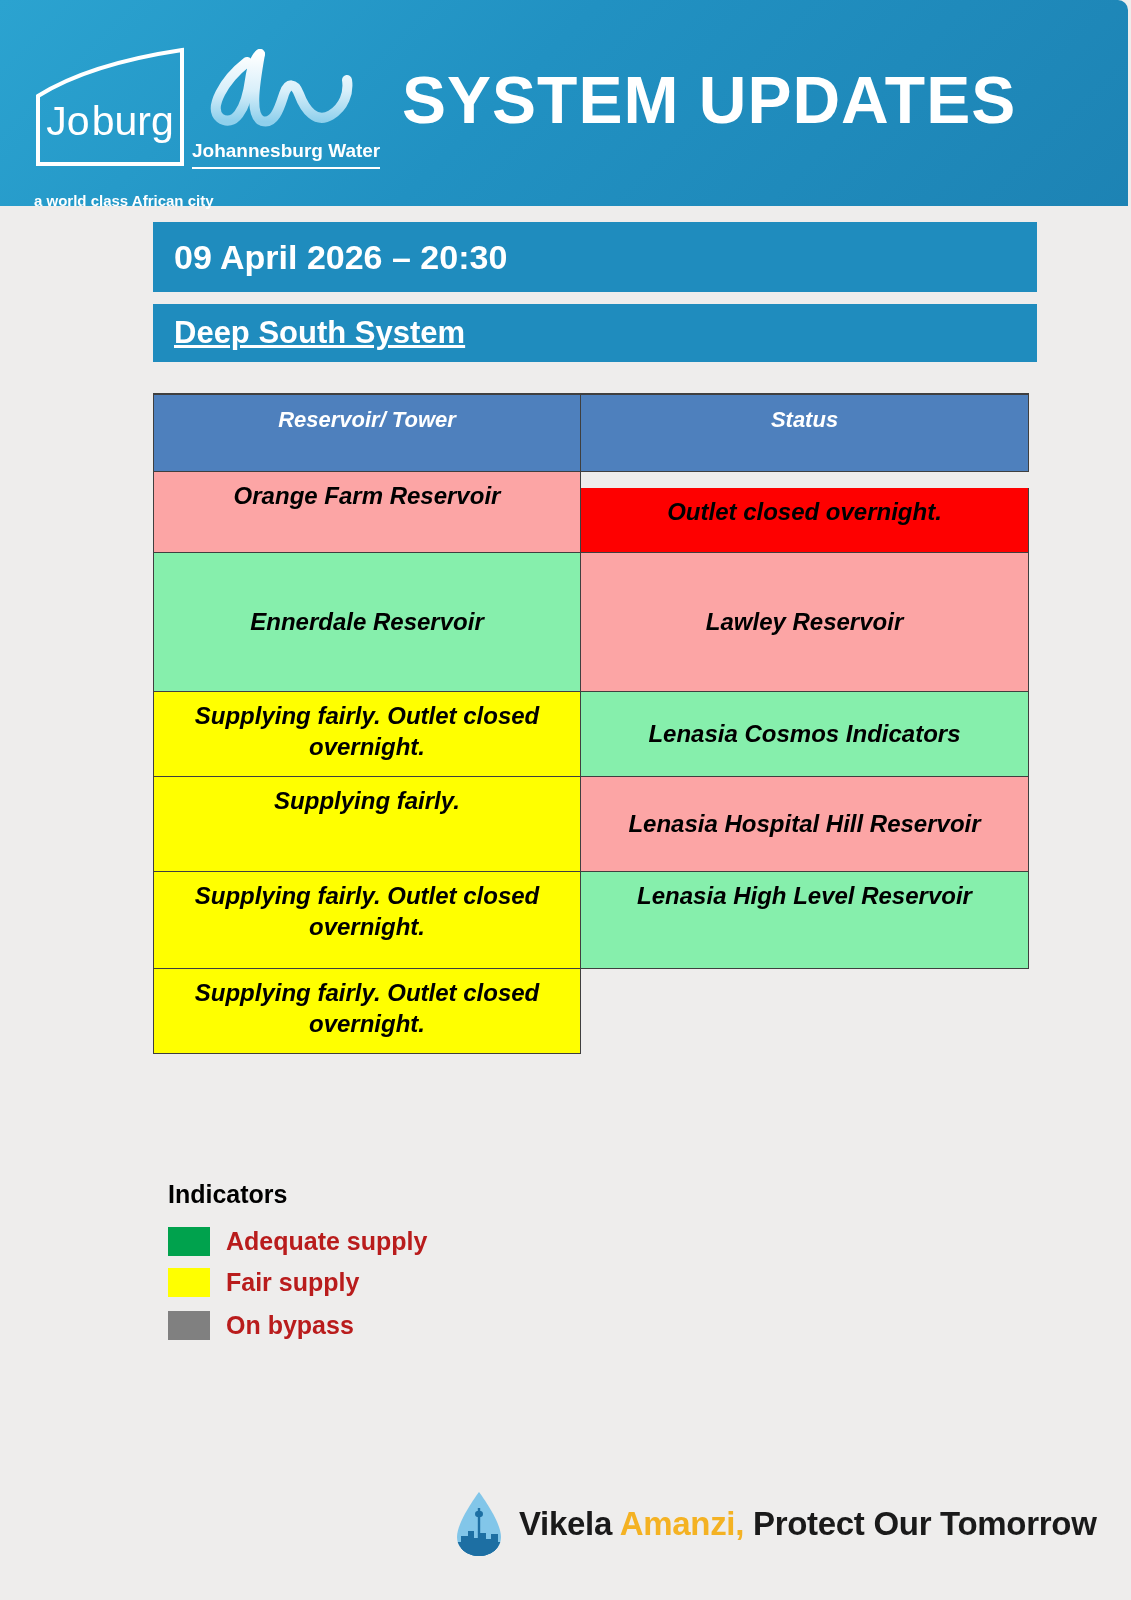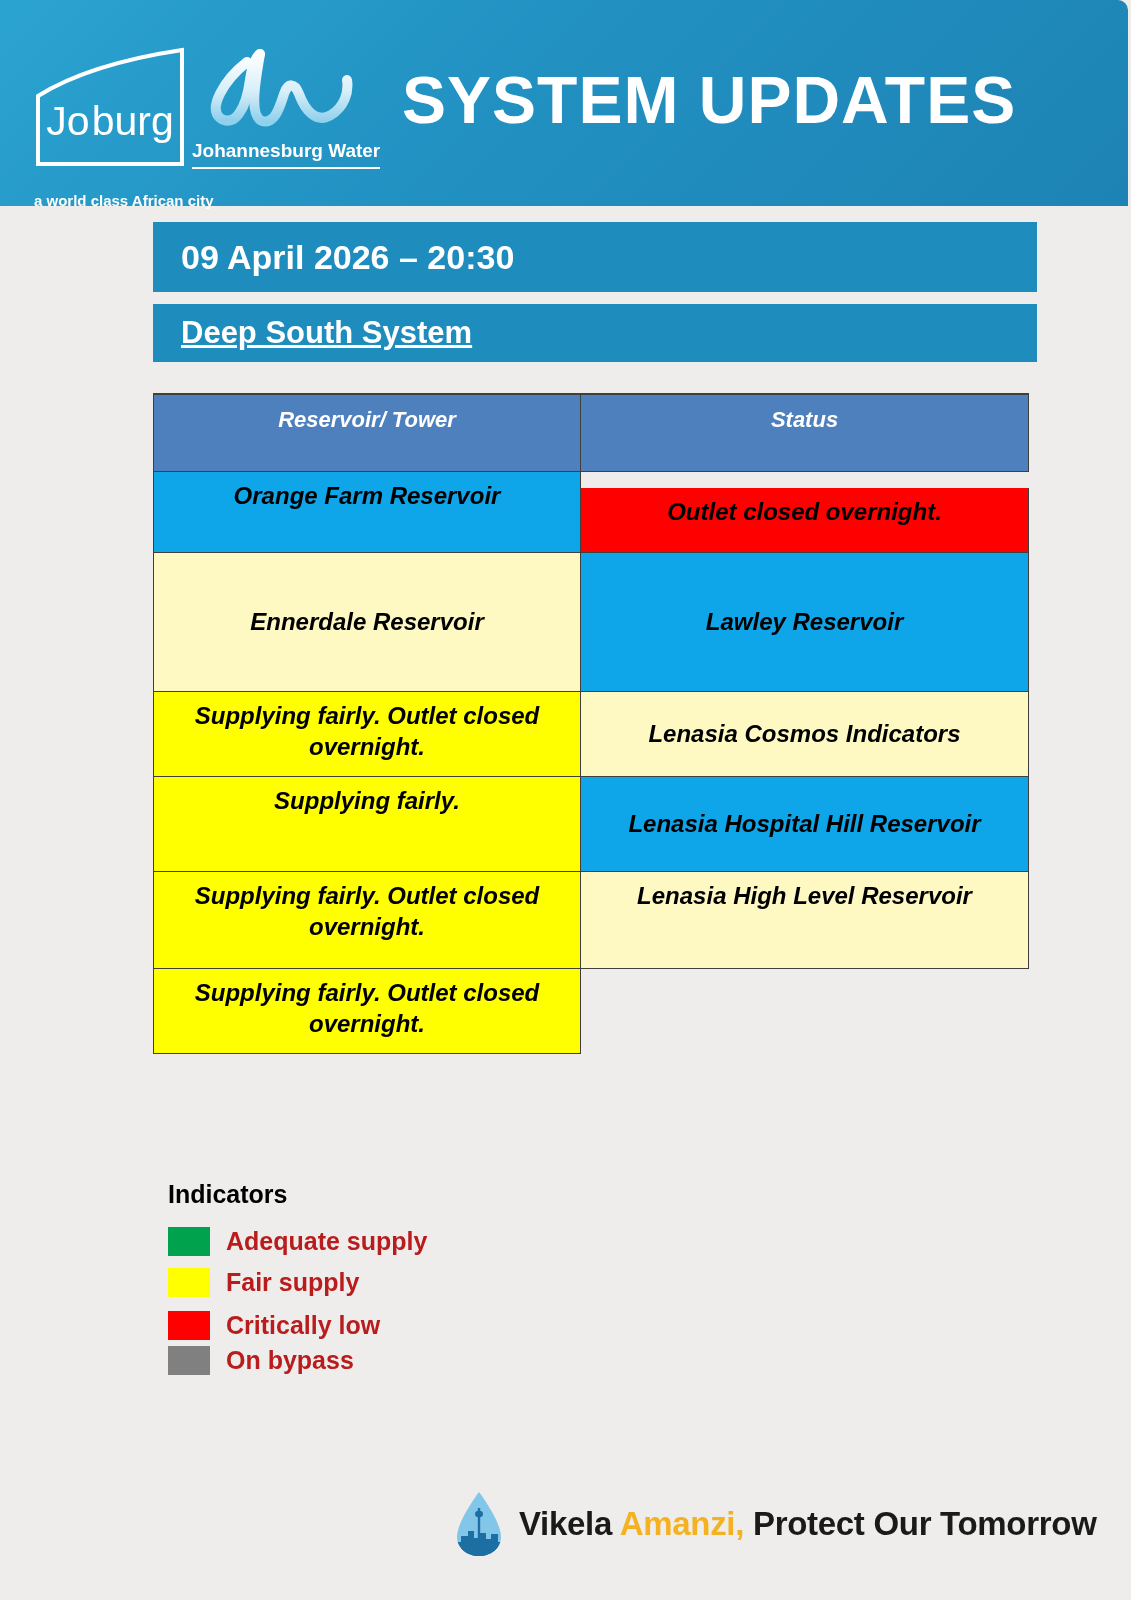--- a/index.html
+++ b/index.html
@@ -17,36 +17,36 @@
   .joburg-text .tower{margin:0 1px -2px 1px;}
   .joburg-tagline{position:absolute;left:0px;top:152px;width:200px;color:#fff;font-size:15px;font-weight:bold;white-space:nowrap;}
   .jw-logo{position:absolute;left:192px;top:48px;width:180px;height:130px;}
   .jw-name{position:absolute;left:0px;top:92px;color:#fff;font-size:19px;font-weight:bold;white-space:nowrap;
            border-bottom:2px solid #fff;padding-bottom:5px;}
   .main-title{position:absolute;left:402px;top:62px;width:660px;color:#fff;font-size:66px;font-weight:800;
               letter-spacing:1px;white-space:nowrap;}
 
   
   .bar{position:absolute;left:153px;width:884px;background:#1f8cbe;color:#fff;font-weight:bold;
-       display:flex;align-items:center;padding-left:28px;box-sizing:border-box;}
+       display:flex;align-items:center;padding-left:21px;box-sizing:border-box;}
   .date-bar{top:222px;height:70px;font-size:34px;}
   .system-bar{top:304px;height:58px;font-size:31px;text-decoration:underline;}
 
   
   .rtable{position:absolute;left:153px;top:393px;width:875px;
           display:grid;grid-template-columns:427px 448px;
           grid-template-rows:77px 81px 139px 85px 95px 97px 85px;
           border-top:2px solid #3f3f3f;border-left:1px solid #3f3f3f;font-style:italic;}
   .cell{border-right:1px solid #3f3f3f;border-bottom:1px solid #3f3f3f;box-sizing:border-box;
         display:flex;justify-content:center;text-align:center;}
   .th{background:#4e80bd;color:#fff;font-size:22px;font-weight:bold;align-items:flex-start;padding-top:12px;}
   .name-cell{color:#000;font-size:24px;font-weight:bold;align-items:center;padding:6px 12px;}
   .name-cell.v-top{align-items:flex-start;padding-top:10px;}
-  .name-cell.shade-dark{background:#0ea5e9;}
-  .name-cell.shade-light{background:#fef9c3;}
+  .name-cell.shade-dark{background:#fca5a5;}
+  .name-cell.shade-light{background:#86efac;}
   .status-cell{color:#000;font-size:24px;font-weight:bold;align-items:flex-start;
                padding:8px 30px 0 30px;line-height:1.3;}
 
   
   .indicators{position:absolute;left:168px;top:1180px;}
   .indicators-title{color:#000;font-size:25px;font-weight:bold;margin-bottom:18px;}
   .legend-item{display:flex;align-items:center;}
   .legend-item .swatch{width:42px;height:29px;margin-right:16px;flex:0 0 auto;}
   .legend-item .label{color:#b91c1c;font-size:25px;font-weight:bold;}
   .legend-item.g1{margin-bottom:12px;}
@@ -130,24 +130,20 @@
     <div class="indicators-title">Indicators</div>
 
     <div class="legend-item g1">
       <div class="swatch" style="background-color: rgb(0, 162, 77);"></div>
       <div class="label">Adequate supply</div>
     </div>
     <div class="legend-item g2">
       <div class="swatch" style="background-color: rgb(255, 255, 0);"></div>
       <div class="label">Fair supply</div>
     </div>
-    <div class="legend-item g3">
-      <div class="swatch" style="background-color: rgb(254, 0, 0);"></div>
-      <div class="label">Critically low</div>
-    </div>
     <div class="legend-item">
       <div class="swatch" style="background-color: rgb(128, 128, 128);"></div>
       <div class="label">On bypass</div>
     </div>
   </div>
 
   <div class="footer">
     <svg class="drop" width="52" height="68" viewBox="0 0 52 68">
       <defs>
         <clipPath id="dropclip">

